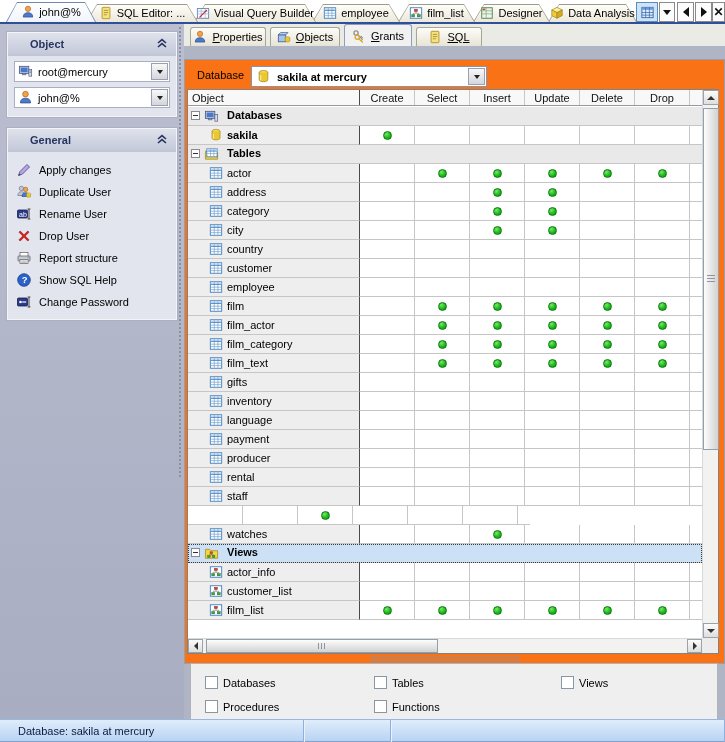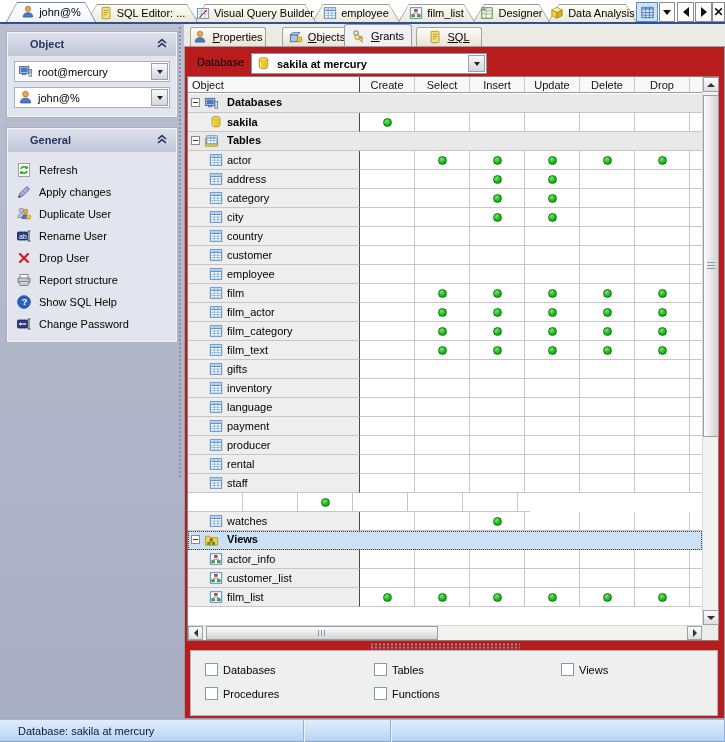--- a/index.html
+++ b/index.html
@@ -34,21 +34,21 @@
 .cbtn .arr { border-left:3.5px solid transparent; border-right:3.5px solid transparent; border-top:4px solid #222; }
 .gitems { padding:7px 0 6px 0; }
 .gitem { height:22px; display:flex; align-items:center; gap:7px; padding-left:8px; color:#000; cursor:default; }
 
 
 .main { position:absolute; left:184px; top:24px; width:541px; height:695px; background:#b0b5c6; }
 .subtabs { position:absolute; left:0; top:0; width:100%; height:22px; background:#ebebe6; }
 .stab { position:absolute; bottom:0; height:19px; border:1px solid #a6a696; border-bottom:none; border-radius:3px 3px 0 0; background:linear-gradient(#fdfcf8,#e7e4d6); display:flex; align-items:center; justify-content:center; gap:5px; padding:0 6px; }
 .stab.active { height:22px; background:#f1f1f1; border-color:#8d9dbb; z-index:3; }
 .stab .u { text-decoration:underline; }
-.content { position:absolute; left:0; top:22px; width:541px; height:673px; background:#b91c1c; border:1px solid #96a0ac; }
+.content { position:absolute; left:0; top:35px; width:541px; height:605px; background:#f97316; border:1px solid #96a0ac; }
 
 .dbrow { position:absolute; left:0; top:0; width:100%; height:30px; }
 .dblabel { position:absolute; left:12px; top:9px; }
 .dbcombo { position:absolute; left:66px; top:6px; width:236px; height:21px; background:#fff; border:1px solid #8a94a8; display:flex; align-items:center; padding-left:4px; }
 .dbcombo .val { margin-left:6px; font-weight:bold; }
 
 
 .grid { position:absolute; left:2px; top:29px; width:532px; height:565px; border:1px solid #828282; background:#fff; }
 .ghead { position:absolute; left:0; top:0; height:16px; width:514px; background:#f8f8f8; border-bottom:1px solid #9a9a9a; display:flex; }
 .ghc { height:100%; border-right:1px solid #c8c8c8; display:flex; align-items:center; justify-content:center; color:#111; }
@@ -289,32 +289,20 @@
       <div class="phead">
         <span>General</span>
         <span class="chev"><svg width="12" height="11" viewBox="0 0 12 11">
               <path d="M2 5 L6 1.6 L10 5 M2 9 L6 5.6 L10 9" fill="none" stroke="#25355e" stroke-width="1.6"></path>
             </svg></span>
       </div>
       <div class="gitems" id="gitems">
           <div class="gitem">
             <span style="display:flex;">
               <svg width="16" height="16" viewBox="0 0 16 16" xmlns="http://www.w3.org/2000/svg">
-                <rect x="2.5" y="1.5" width="11" height="13" fill="#fff" stroke="#8a8a8a" stroke-width="0.8"></rect>
-                <path d="M11 6.2 A3.6 3.6 0 0 0 4.8 6.8" fill="none" stroke="#18a018" stroke-width="1.6"></path>
-                <path d="M11.8 3.4 L11.8 6.8 L8.6 6.4 Z" fill="#18a018"></path>
-                <path d="M5 9.8 A3.6 3.6 0 0 0 11.2 9.2" fill="none" stroke="#18a018" stroke-width="1.6"></path>
-                <path d="M4.2 12.6 L4.2 9.2 L7.4 9.6 Z" fill="#18a018"></path>
-              </svg>
-            </span>
-            <span>Refresh</span>
-          </div>
-          <div class="gitem">
-            <span style="display:flex;">
-              <svg width="16" height="16" viewBox="0 0 16 16" xmlns="http://www.w3.org/2000/svg">
                 <path d="M2.5 13.5 L4 9.5 L11 2.5 L13.5 5 L6.5 12 Z" fill="#b8a8e0" stroke="#5a4a9a" stroke-width="0.9"></path>
                 <path d="M2.5 13.5 L4.6 12.9 L3.1 11.4Z" fill="#3a3a3a"></path>
               </svg>
             </span>
             <span>Apply changes</span>
           </div>
           <div class="gitem">
             <span style="display:flex;">
               <svg width="16" height="16" viewBox="0 0 16 16" xmlns="http://www.w3.org/2000/svg">
                 <circle cx="5.4" cy="4.4" r="2.2" fill="#c0c8d8" stroke="#707a8a" stroke-width="0.7"></circle>
@@ -387,21 +375,21 @@
     <div class="subtabs" id="subtabs">
         <div class="stab" style="left: 6px; width: 76px;">
           <span style="display:flex;">
             <svg width="14" height="14" viewBox="0 0 16 16" xmlns="http://www.w3.org/2000/svg">
               <circle cx="8" cy="4.4" r="3" fill="#f4a24a" stroke="#b06820" stroke-width="0.8"></circle>
               <path d="M2.6 13.8 c0-3.8 2.5-5 5.4-5 s5.4 1.2 5.4 5z" fill="#4a7ac8" stroke="#2a4a98" stroke-width="0.8"></path>
             </svg>
           </span>
           <span><span class="u">P</span>roperties</span>
         </div>
-        <div class="stab" style="left: 98px; width: 70px;">
+        <div class="stab" style="left: 86px; width: 70px;">
           <span style="display:flex;">
             <svg width="14" height="14" viewBox="0 0 16 16" xmlns="http://www.w3.org/2000/svg">
               <rect x="1.5" y="5.5" width="8.5" height="8" fill="#a8c4e8" stroke="#3a5a9a" stroke-width="0.9"></rect>
               <path d="M1.5 5.5 L4 3 H12.5 L10 5.5Z" fill="#c8daf2" stroke="#3a5a9a" stroke-width="0.9"></path>
               <ellipse cx="12" cy="9" rx="2.6" ry="1.2" fill="#f2d640" stroke="#a08820" stroke-width="0.7"></ellipse>
               <path d="M9.4 9 v3.4 c0 .7 1.2 1.2 2.6 1.2 s2.6-.5 2.6-1.2 V9" fill="#ecc828" stroke="#a08820" stroke-width="0.7"></path>
             </svg>
           </span>
           <span><span class="u">O</span>bjects</span>
         </div>

